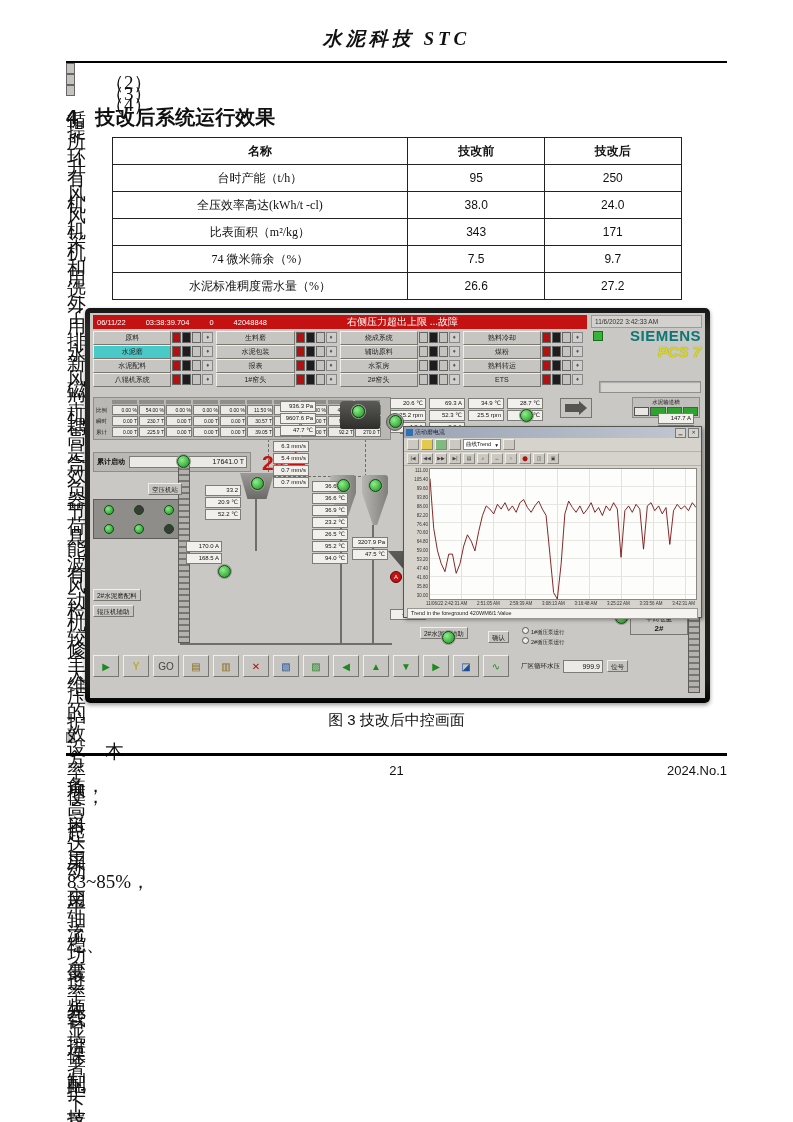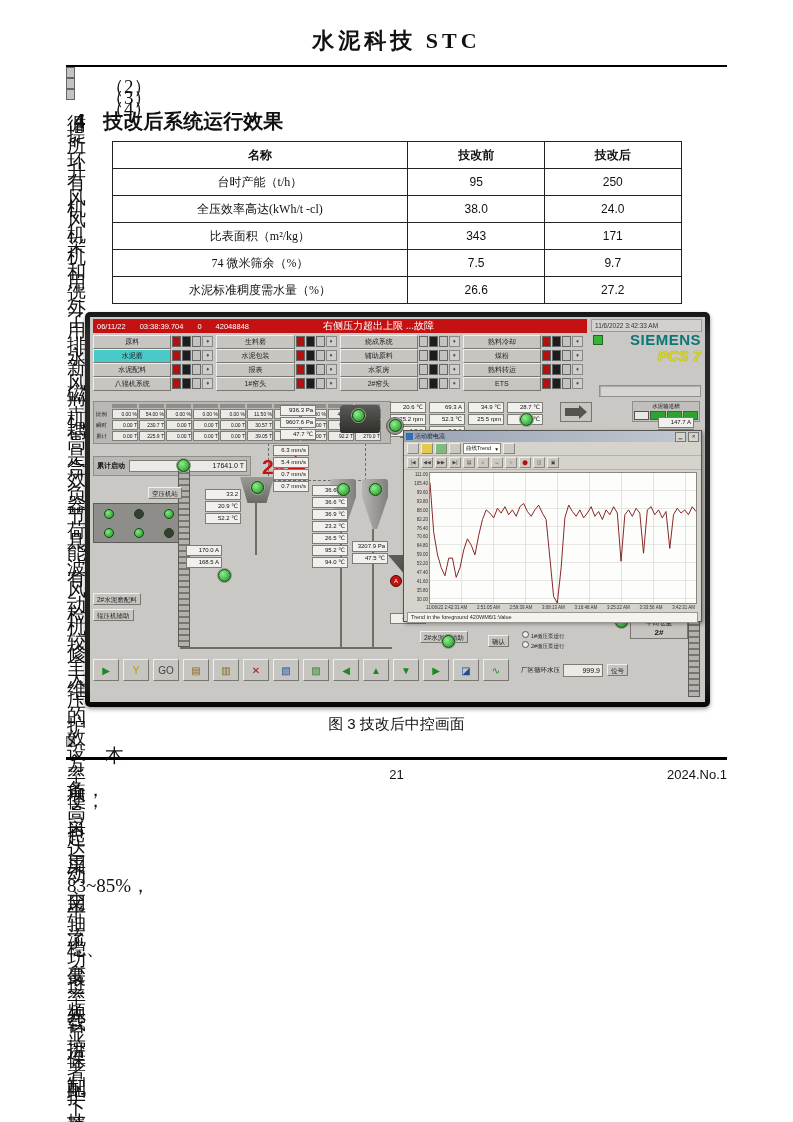--- a/index.html
+++ b/index.html
@@ -1,42 +1,42 @@
 <!DOCTYPE html>
 <html><head>
 <meta charset="utf-8">
 <style>
   html,body{margin:0;padding:0;background:#888;}
   .page{position:relative;width:793px;height:1122px;margin:0 auto;background:#fff;overflow:hidden;
         font-family:"Liberation Serif","DejaVu Serif",serif;color:#111;}
   
   .hdr{padding:26px 66px 0;text-align:center;}
-  .hdr-title{font-size:22px;font-weight:bold;letter-spacing:4px;}
+  .hdr-title{font-size:19px;font-weight:bold;letter-spacing:4px;font-style:italic;}
   .hdr-rule{margin:9px 66px 0;border-top:2.5px solid #000;}
   .content{padding:0 66px;}
   .content p{margin:0;font-size:19px;line-height:37px;text-align:justify;}
   p.first{margin-top:5px;}
   p.ind{text-indent:2em;}
-  .sec-head{margin:8px 8px 0;font-family:"Liberation Sans","DejaVu Sans",sans-serif;font-weight:bold;font-size:20px;}
+  .sec-head{margin:8px 0 0;font-family:"Liberation Sans","DejaVu Sans",sans-serif;font-weight:bold;font-size:20px;}
   .sec-head .no{margin-right:18px;}
   .tbl-cap,.fig-cap{margin-top:8px;text-align:center;font-family:"Liberation Sans","DejaVu Sans",sans-serif;font-size:15px;}
   table.cmp{border-collapse:collapse;margin:6px auto 0;width:570px;}
   table.cmp th,table.cmp td{border:1.4px solid #222;text-align:center;height:26px;font-size:12px;padding:0 4px;}
   table.cmp th{font-family:"Liberation Sans","DejaVu Sans",sans-serif;font-weight:bold;}
   table.cmp td.num{font-family:"Liberation Sans","DejaVu Sans",sans-serif;}
   .footer{margin:10px 66px 0;border-top:3px solid #000;position:relative;text-align:center;
           font-family:"Liberation Sans","DejaVu Sans",sans-serif;font-size:13px;padding-top:7px;}
   .footer .issue{position:absolute;right:0;top:7px;}
   
   .photo{position:relative;width:625px;height:395px;margin:8px 0 0 19px;background:linear-gradient(180deg,#161616,#2a2a28 6%,#1c1c1a 94%,#050505);
          border-radius:5px;box-shadow:0 2px 4px rgba(0,0,0,.4);}
   .screen{position:absolute;left:5px;top:5px;width:615px;height:385px;background:#c9c8c4;overflow:hidden;
           font-family:"Liberation Sans","DejaVu Sans",sans-serif;}
   .alarmbar{position:absolute;left:3px;top:2px;right:118px;height:14px;background:#c41212;color:#fff;
-            display:flex;align-items:center;gap:14px;font-size:7.5px;padding:0 4px;white-space:nowrap;}
+            display:flex;align-items:center;gap:20px;font-size:7.5px;padding:0 4px;white-space:nowrap;}
   .alarmbar .msg{margin-left:60px;font-size:10px;}
   .clock{position:absolute;top:2px;right:3px;width:106px;height:11px;border:1px solid #9a9a96;font-size:6.5px;
          color:#333;line-height:11px;padding-left:3px;background:#d2d1cd;}
   .brand{position:absolute;top:15px;right:4px;width:108px;text-align:right;line-height:1;}
   .brand .led{display:inline-block;width:8px;height:8px;background:#37b337;border:1px solid #1c6b1c;float:left;margin-top:3px;}
   .brand .nm{font-size:15px;font-weight:bold;color:#0d7676;letter-spacing:.5px;}
   .brand .pd{font-size:15px;font-weight:bold;font-style:italic;color:#d8d821;text-shadow:0 0 1px #8a8a10;margin-top:1px;}
   .sel-field{position:absolute;top:68px;right:4px;width:100px;height:10px;background:#d6d5d1;border:1px solid #8f8f8b;box-shadow:inset 1px 1px 1px #aaa;}
   .nav-grid{position:absolute;left:3px;top:18px;width:490px;display:grid;grid-template-columns:repeat(4,1fr);gap:1px 3px;}
   .nav-cell{display:flex;align-items:center;gap:1px;height:13px;}

